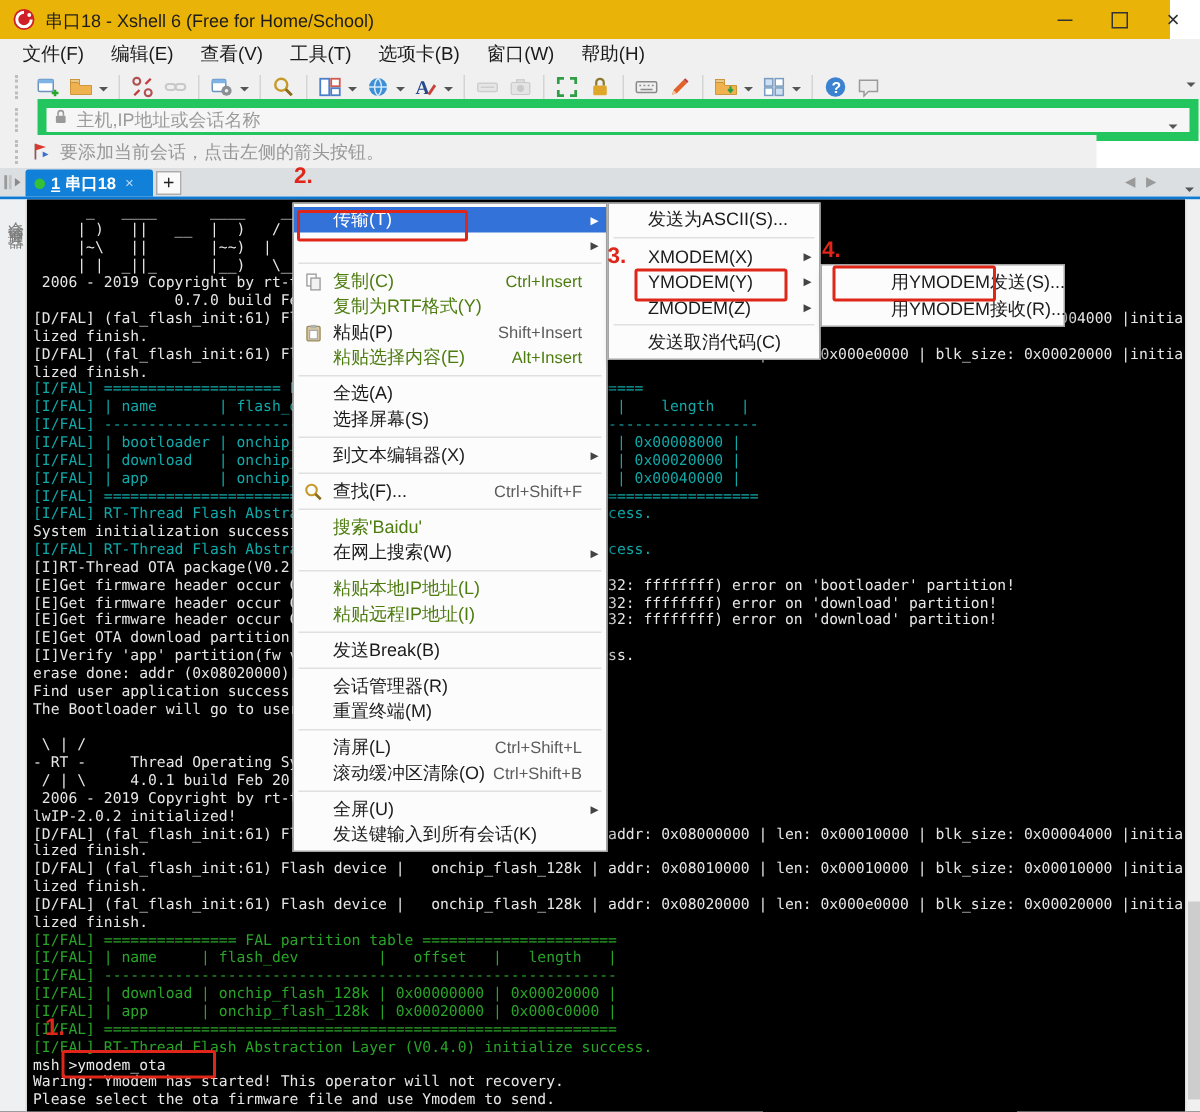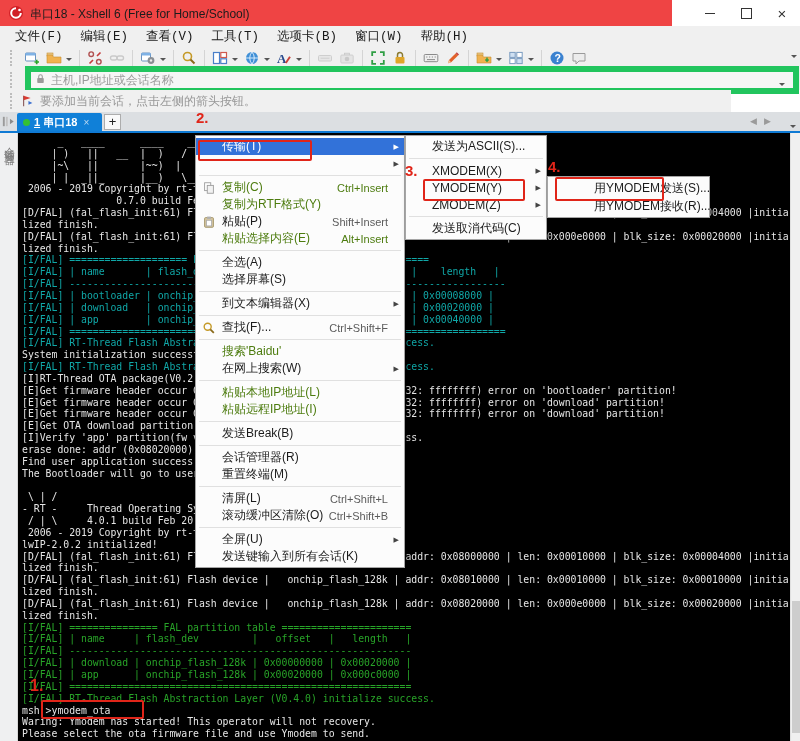--- a/index.html
+++ b/index.html
@@ -1,29 +1,29 @@
 <!DOCTYPE html>
 <html><head>
 <meta charset="utf-8">
 <style>
   html,body{margin:0;padding:0;}
   body{width:800px;height:741px;position:relative;overflow:hidden;
        font-family:"Liberation Sans","DejaVu Sans",sans-serif;background:#fff;
        -webkit-font-smoothing:antialiased;}
   .abs{position:absolute;}
   
-  #titlebar{left:0;top:0;width:672px;height:26px;background:#ef4444;border-bottom:1px solid #e8e8e8;}
+  #titlebar{left:0;top:0;width:780px;height:26px;background:#eab308;border-bottom:1px solid #e8e8e8;}
   #app-logo{left:8px;top:5px;width:16px;height:16px;}
   #title-text{left:30px;top:6px;font-size:12px;color:#1c1c1c;white-space:nowrap;}
   .winbtn{top:0;width:36px;height:26px;display:flex;align-items:center;justify-content:center;color:#333;}
   #btn-min{left:692px;} #btn-max{left:728px;} #btn-close{left:764px;font-size:15px;}
   #btn-min .bar{width:10px;height:1px;background:#333;}
   #btn-max .box{width:9px;height:9px;border:1px solid #333;}
   
-  #menubar{left:0;top:26px;width:800px;height:20px;background:#f0f0f0;display:flex;align-items:center;padding-left:6px;box-sizing:border-box;font-family:Liberation Mono, monospace;}
+  #menubar{left:0;top:26px;width:800px;height:20px;background:#f0f0f0;display:flex;align-items:center;padding-left:6px;box-sizing:border-box;}
   .mb-item{padding:2px 9px;font-size:12.5px;color:#1a1a1a;white-space:nowrap;}
   
   #toolbar{left:0;top:46px;width:800px;height:24px;background:#f0f0f0;display:flex;align-items:center;padding-left:10px;box-sizing:border-box;}
   .grip{width:3px;height:16px;border-left:2px dotted #bdbdbd;margin-right:6px;}
   .ticon{width:22px;height:22px;display:flex;align-items:center;justify-content:center;}
   .ticon.dis{opacity:.45;filter:grayscale(1);}
   .tsep{width:1px;height:17px;background:#d4d4d4;margin:0 4px;}
   .caret{width:0;height:0;border:3px solid transparent;border-top-color:#555;margin:5px 3px 0 1px;}
   #toolbar-overflow{left:790px;top:50px;}
   

